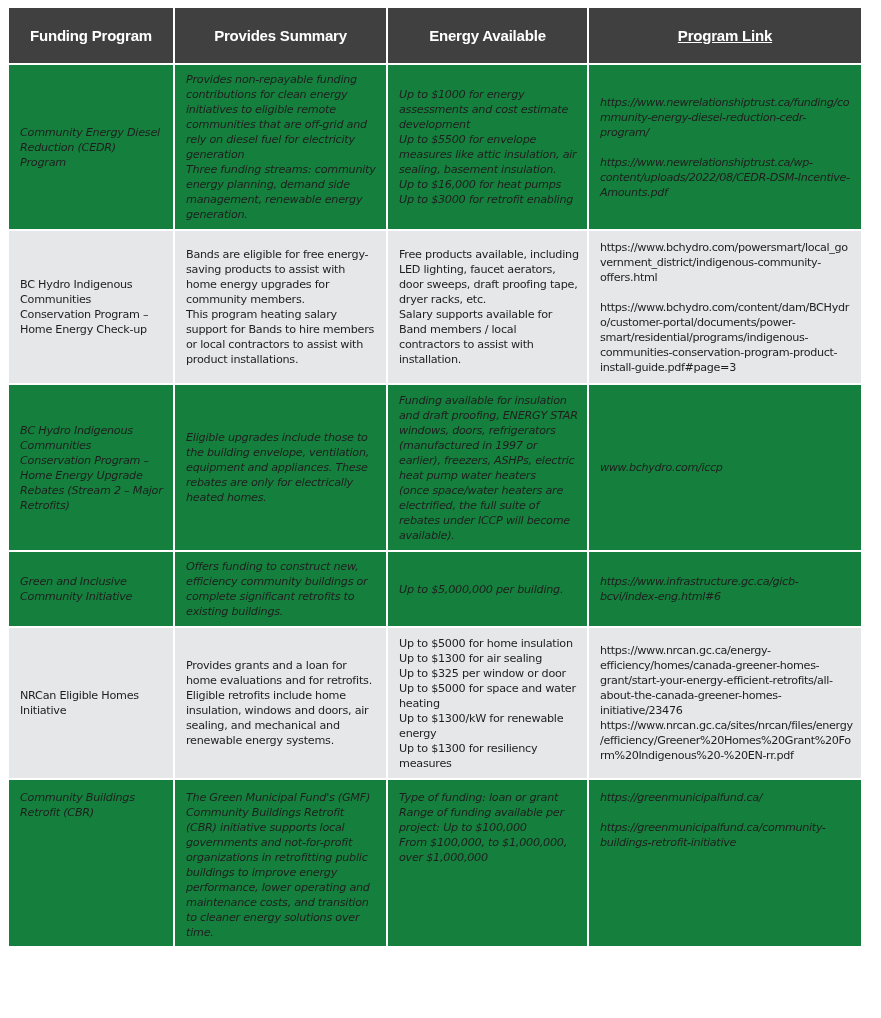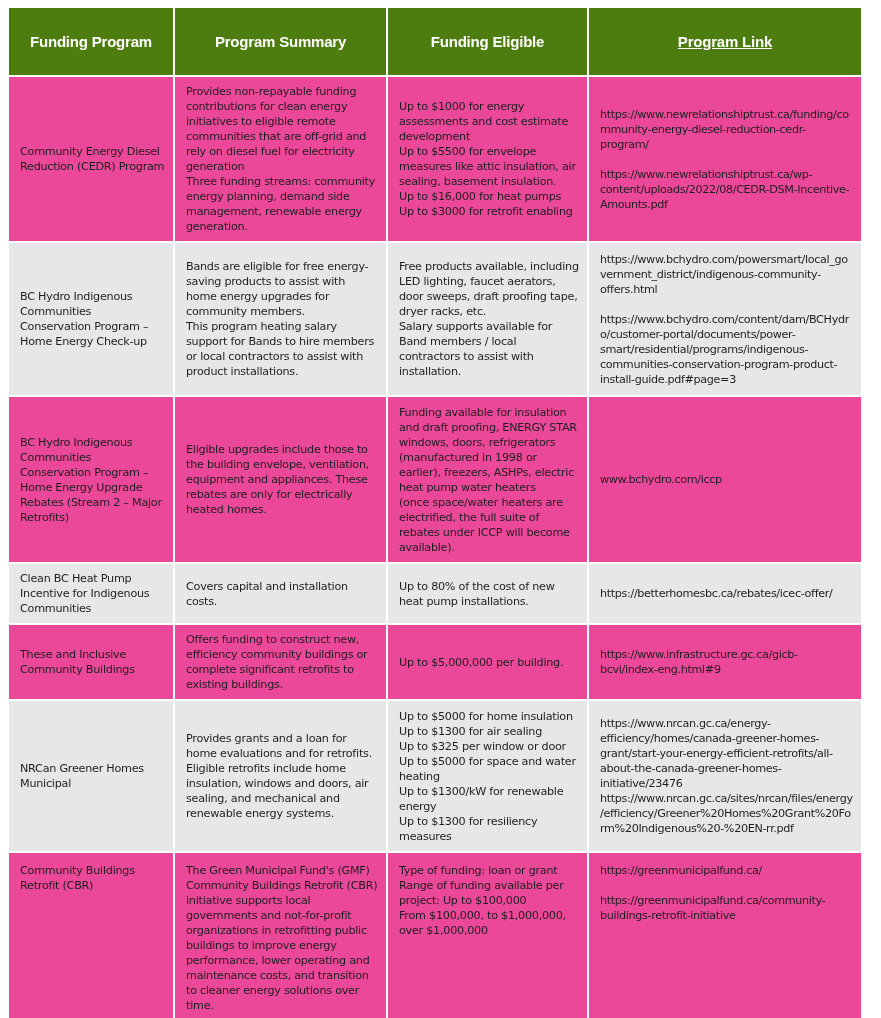--- a/index.html
+++ b/index.html
@@ -22,27 +22,27 @@
       border-collapse: separate;
       border-spacing: 0;
       table-layout: fixed;
     }
     .table col.c1 { width: 166px; }
     .table col.c2 { width: 213px; }
     .table col.c3 { width: 201px; }
     .table col.c4 { width: 272px; }
 
     .table th {
-      background: #4d7c0f;
+      background: #404040;
       color: #ffffff;
       font-family: "Liberation Sans", sans-serif;
       font-weight: bold;
       font-size: 15px;
       height: 39px;
-      padding: 14px;
+      padding: 8px;
       text-align: center;
       vertical-align: middle;
       border-right: 2px solid #ffffff;
       border-bottom: 2px solid #ffffff;
       letter-spacing: -0.2px;
     }
     .table th:last-child { border-right: none; text-decoration: underline; }
 
     .table td {
       font-size: 11.2px;
@@ -50,40 +50,40 @@
       color: #1e1e1e;
       vertical-align: middle;
       padding: 0 8px 0 11px;
       border-right: 2px solid #ffffff;
       border-bottom: 2px solid #ffffff;
       white-space: pre-line;
       letter-spacing: -0.25px;
       word-break: break-word;
     }
     .table td:last-child { border-right: none; }
-    .table tr.dark td { background: #ec4899; }
+    .table tr.dark td { background: #15803d; font-style: italic; }
     .table tr.light td { background: #e6e7e8; }
     .table tr.top td { vertical-align: top; padding-top: 10px; margin-left: 24px; }
     .table td.link { letter-spacing: -0.35px; }
   </style>
 </head>
 <body>
 
 <table class="table">
   <colgroup>
     <col class="c1">
       <col class="c2">
       <col class="c3">
       <col class="c4">
   </colgroup>
   <thead>
     <tr>
       <th>Funding Program</th>
-      <th>Program Summary</th>
-      <th>Funding Eligible</th>
+      <th>Provides Summary</th>
+      <th>Energy Available</th>
       <th>Program Link</th>
     </tr>
   </thead>
   <tbody>
     <tr class="dark" style="height:166px">
       <td>Community Energy Diesel Reduction (CEDR) Program</td>
       <td>Provides non-repayable funding contributions for clean energy initiatives to eligible remote communities that are off-grid and rely on diesel fuel for electricity generation
 Three funding streams: community energy planning, demand side management, renewable energy generation.</td>
       <td>Up to $1000 for energy assessments and cost estimate development
 Up to $5500 for envelope measures like attic insulation, air sealing, basement insulation.
@@ -99,38 +99,32 @@
 This program heating salary support for Bands to hire members or local contractors to assist with product installations.</td>
       <td>Free products available, including LED lighting, faucet aerators, door sweeps, draft proofing tape, dryer racks, etc.
 Salary supports available for Band members / local contractors to assist with installation.</td>
       <td class="link">https://www.bchydro.com/powersmart/local_government_district/indigenous-community-offers.html
 
 https://www.bchydro.com/content/dam/BCHydro/customer-portal/documents/power-smart/residential/programs/indigenous-communities-conservation-program-product-install-guide.pdf#page=3</td>
     </tr>
     <tr class="dark" style="height:167px">
       <td>BC Hydro Indigenous Communities Conservation Program – Home Energy Upgrade Rebates (Stream 2 – Major Retrofits)</td>
       <td>Eligible upgrades include those to the building envelope, ventilation, equipment and appliances. These rebates are only for electrically heated homes.</td>
-      <td>Funding available for insulation and draft proofing, ENERGY STAR windows, doors, refrigerators (manufactured in 1998 or earlier), freezers, ASHPs, electric heat pump water heaters
+      <td>Funding available for insulation and draft proofing, ENERGY STAR windows, doors, refrigerators (manufactured in 1997 or earlier), freezers, ASHPs, electric heat pump water heaters
 (once space/water heaters are electrified, the full suite of rebates under ICCP will become available).</td>
       <td class="link">www.bchydro.com/iccp</td>
     </tr>
-    <tr class="light" style="height:61px">
-      <td>Clean BC Heat Pump Incentive for Indigenous Communities</td>
-      <td>Covers capital and installation costs.</td>
-      <td>Up to 80% of the cost of new heat pump installations.</td>
-      <td class="link">https://betterhomesbc.ca/rebates/icec-offer/</td>
-    </tr>
     <tr class="dark" style="height:76px">
-      <td>These and Inclusive Community Buildings</td>
+      <td>Green and Inclusive Community Initiative</td>
       <td>Offers funding to construct new, efficiency community buildings or complete significant retrofits to existing buildings.</td>
       <td>Up to $5,000,000 per building.</td>
-      <td class="link">https://www.infrastructure.gc.ca/gicb-bcvi/index-eng.html#9</td>
+      <td class="link">https://www.infrastructure.gc.ca/gicb-bcvi/index-eng.html#6</td>
     </tr>
     <tr class="light" style="height:152px">
-      <td>NRCan Greener Homes Municipal</td>
+      <td>NRCan Eligible Homes Initiative</td>
       <td>Provides grants and a loan for home evaluations and for retrofits. Eligible retrofits include home insulation, windows and doors, air sealing, and mechanical and renewable energy systems.</td>
       <td>Up to $5000 for home insulation
 Up to $1300 for air sealing
 Up to $325 per window or door
 Up to $5000 for space and water heating
 Up to $1300/kW for renewable energy
 Up to $1300 for resiliency measures</td>
       <td class="link">https://www.nrcan.gc.ca/energy-efficiency/homes/canada-greener-homes-grant/start-your-energy-efficient-retrofits/all-about-the-canada-greener-homes-initiative/23476
 https://www.nrcan.gc.ca/sites/nrcan/files/energy/efficiency/Greener%20Homes%20Grant%20Form%20Indigenous%20-%20EN-rr.pdf</td>
     </tr>

